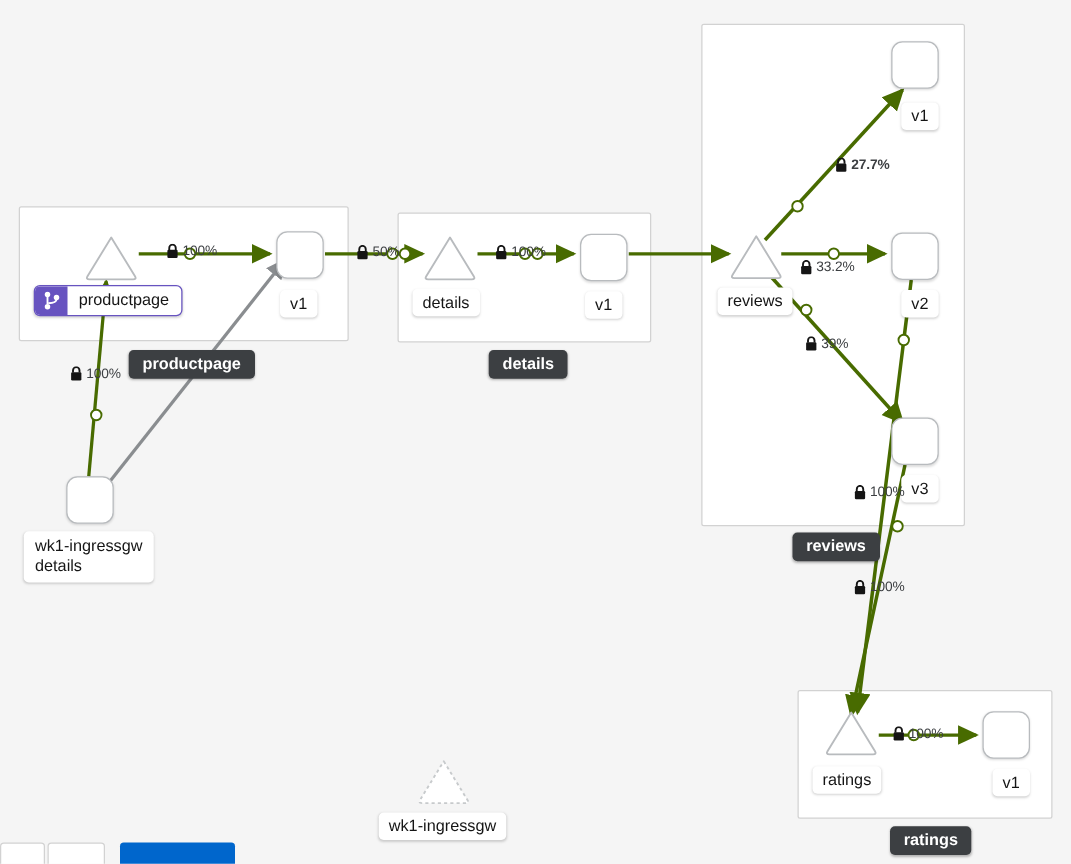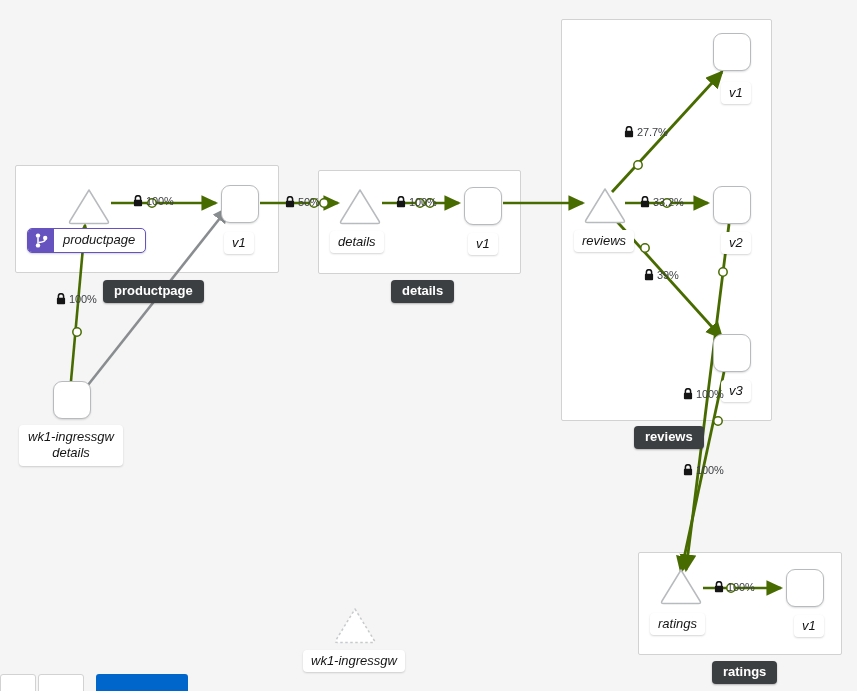--- a/index.html
+++ b/index.html
@@ -62,23 +62,22 @@
   
   .node-label {
     position: absolute;
     background: #ffffff;
     color: #151515;
     font-size: 13px;
     line-height: 15px;
     padding: 3px 8px 4px 8px;
     border-radius: 4px;
     white-space: nowrap;
-    text-align: center;
+    text-align: left;
     box-shadow: 0 1px 2px rgba(0,0,0,.17);
-    font-style: italic;
   }
   .node-label.two-line { line-height: 16px; padding: 4px 9px 5px 9px; }
   
   .node-label.badged {
     padding: 0;
     border: 1.4px solid #6753c0;
     display: flex;
     align-items: stretch;
     overflow: hidden;
     border-radius: 5px;
@@ -266,28 +265,28 @@
       </svg>
     <span class="pct">50%</span>
   </div>
   <div class="edge-label" id="el-e5" style="left: 396px; top: 196px;">
     <svg class="lock" width="10" height="12" viewBox="0 0 10 12">
         <path d="M2.4 5V3.3a2.6 2.6 0 0 1 5.2 0V5" fill="none" stroke="#151515" stroke-width="1.5"></path>
         <rect x="0.9" y="4.8" width="8.2" height="6.5" rx="1" fill="#151515"></rect>
       </svg>
     <span class="pct">100%</span>
   </div>
-  <div class="edge-label" id="el-e7" style="left: 624px; top: 126px;">
+  <div class="edge-label" id="el-e7" style="left: 668px; top: 126px; font-weight: bold;">
     <svg class="lock" width="10" height="12" viewBox="0 0 10 12">
         <path d="M2.4 5V3.3a2.6 2.6 0 0 1 5.2 0V5" fill="none" stroke="#151515" stroke-width="1.5"></path>
         <rect x="0.9" y="4.8" width="8.2" height="6.5" rx="1" fill="#151515"></rect>
       </svg>
     <span class="pct">27.7%</span>
   </div>
-  <div class="edge-label" id="el-e8" style="left: 640px; top: 196px; align-items: flex-end;">
+  <div class="edge-label" id="el-e8" style="left: 640px; top: 208px; align-items: flex-end;">
     <svg class="lock" width="10" height="12" viewBox="0 0 10 12">
         <path d="M2.4 5V3.3a2.6 2.6 0 0 1 5.2 0V5" fill="none" stroke="#151515" stroke-width="1.5"></path>
         <rect x="0.9" y="4.8" width="8.2" height="6.5" rx="1" fill="#151515"></rect>
       </svg>
     <span class="pct">33.2%</span>
   </div>
   <div class="edge-label" id="el-e9" style="left: 644px; top: 269px; justify-content: space-between;">
     <svg class="lock" width="10" height="12" viewBox="0 0 10 12">
         <path d="M2.4 5V3.3a2.6 2.6 0 0 1 5.2 0V5" fill="none" stroke="#151515" stroke-width="1.5"></path>
         <rect x="0.9" y="4.8" width="8.2" height="6.5" rx="1" fill="#151515"></rect>

